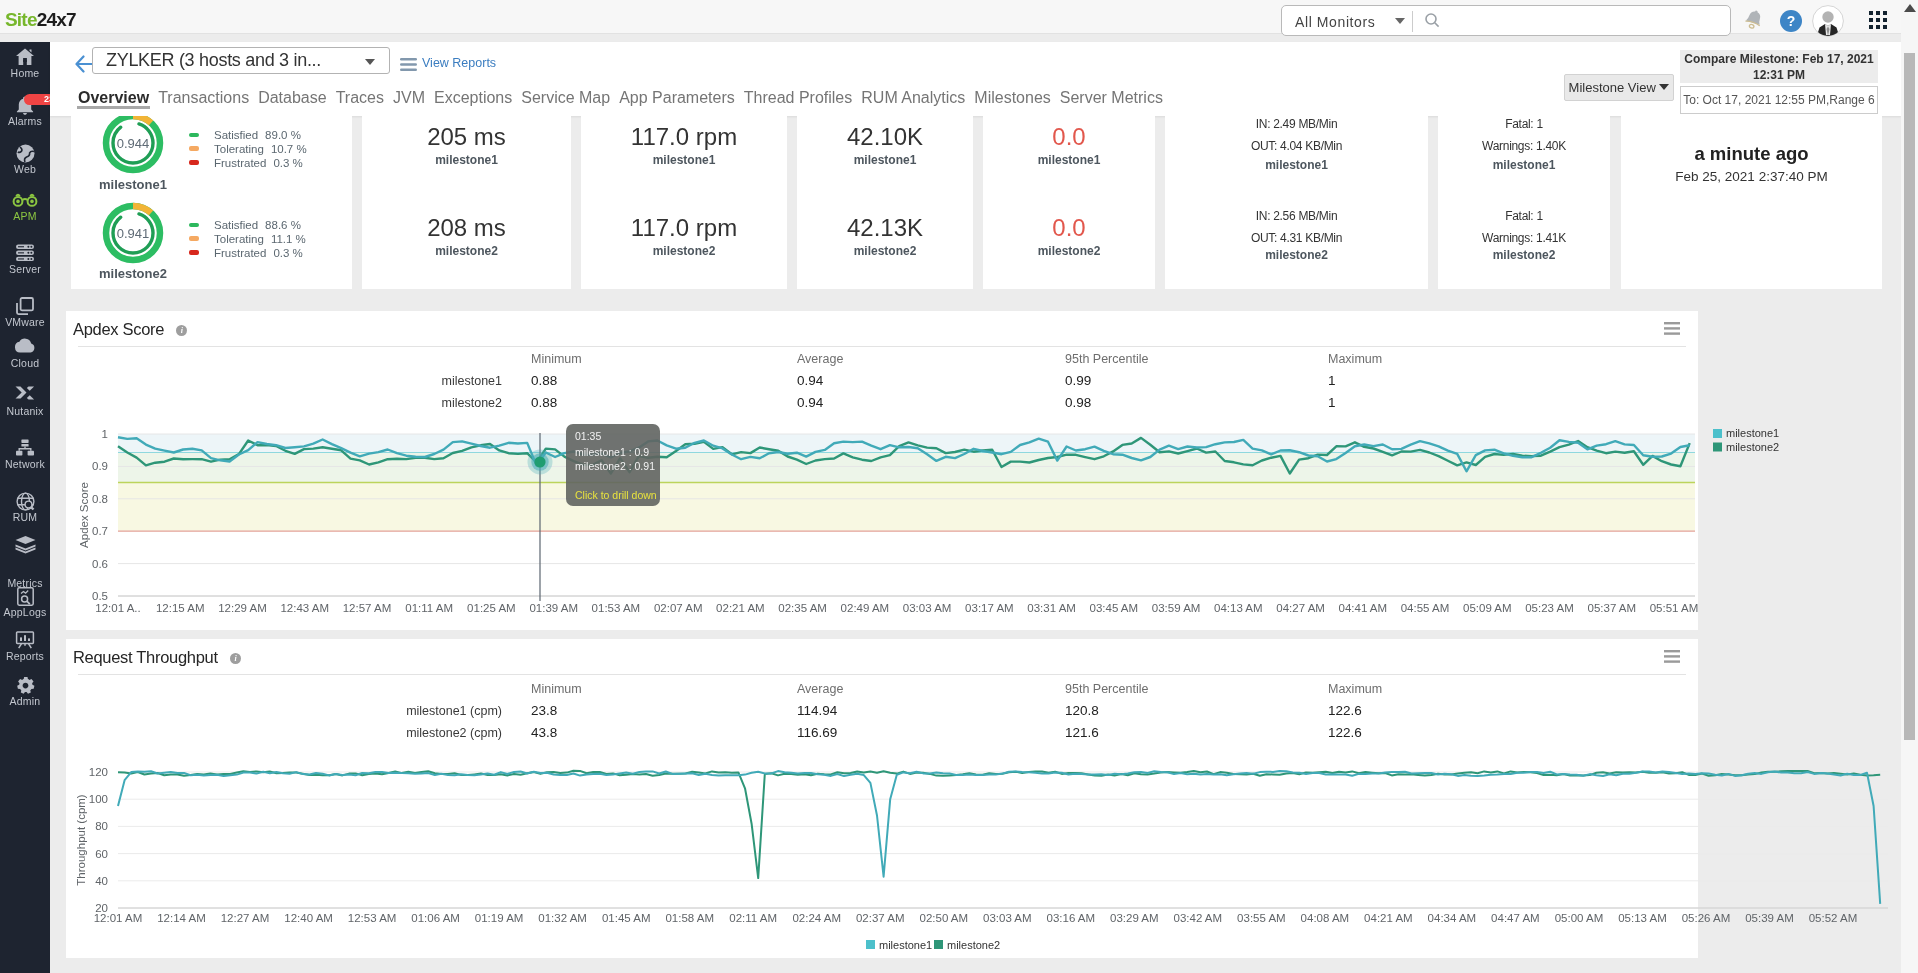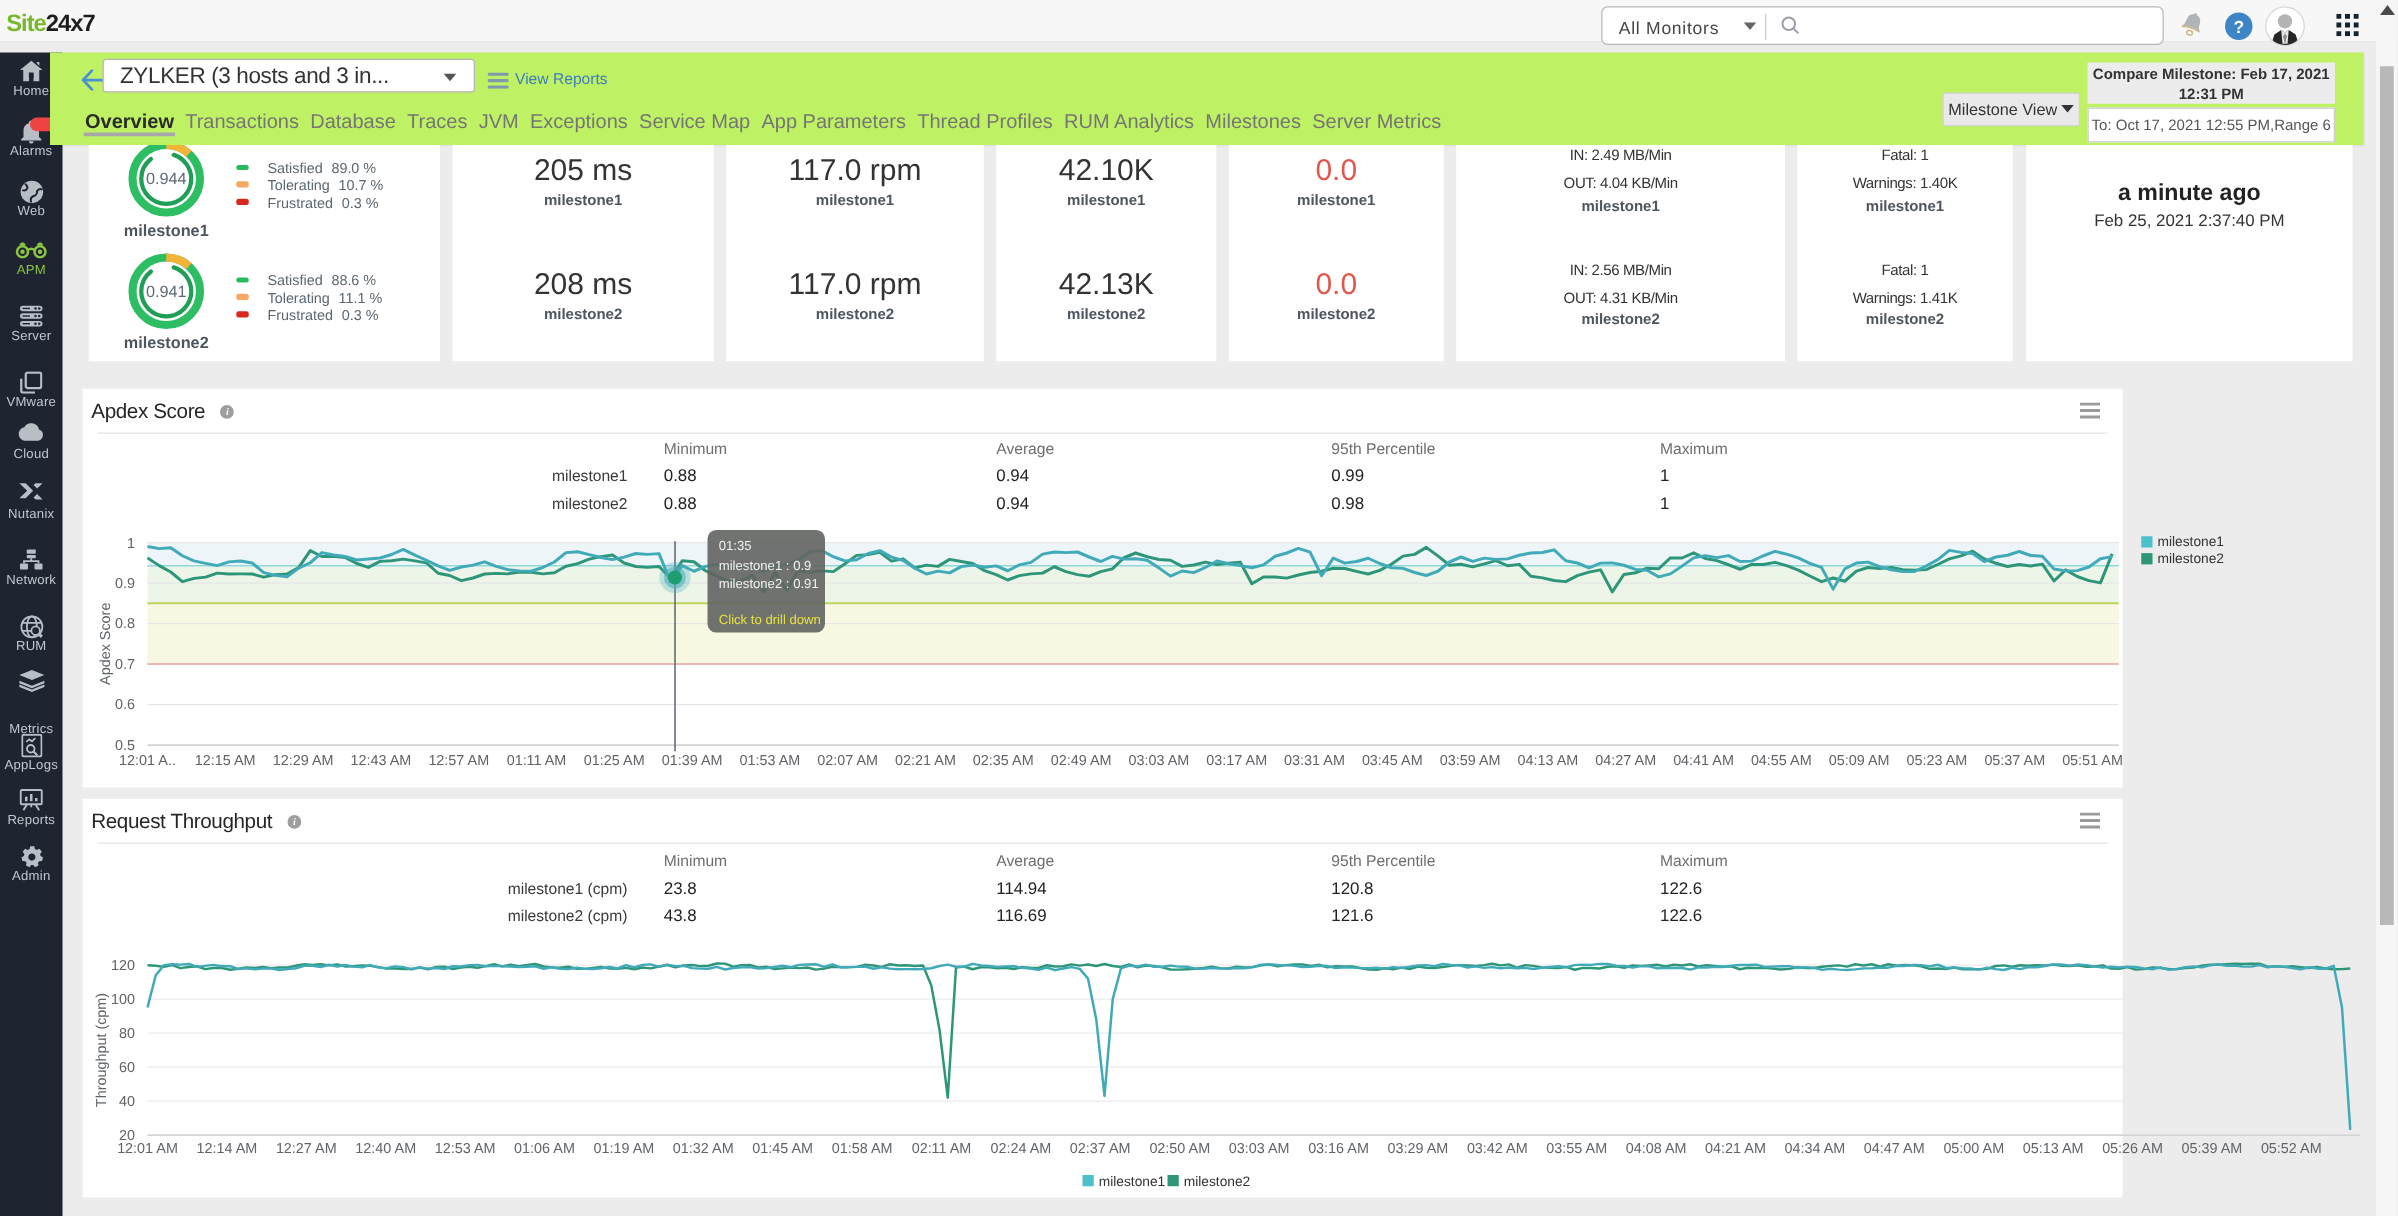--- a/index.html
+++ b/index.html
@@ -12,21 +12,21 @@
 .sm-txt{position:absolute;left:13px;top:8px;font-size:14px;letter-spacing:0.6px;color:#444}
 .sep{position:absolute;left:130px;top:5px;width:1px;height:21px;background:#ccc}
 .caret{position:absolute;width:0;height:0;border-left:5px solid transparent;border-right:5px solid transparent;border-top:6px solid #666}
 #qmark{position:absolute;left:1780px;top:10px;width:22px;height:22px;border-radius:50%;background:#3d85c6;color:#fff;font-size:14px;font-weight:bold;text-align:center;line-height:22px}
 #avatar{position:absolute;left:1812px;top:5px}
 #sidebar{position:absolute;left:0;top:42px;width:50px;height:931px;background:#1e2430}
 .navitem{position:absolute;left:0;width:50px;text-align:center;line-height:1}
 .navicon{position:relative;display:inline-block}
 .navlabel{font-size:10.5px;letter-spacing:0.2px}
 .navbadge{position:absolute;top:-2px;left:9px;background:#ef4444;color:#fff;font-size:9px;border-radius:7px;padding:1px 20px;font-weight:bold}
-#topbar{position:absolute;left:40px;top:42px;width:1851px;height:74px;background:#bef264;box-shadow:0 1px 2px rgba(0,0,0,0.08)}
+#topbar{position:absolute;left:50px;top:42px;width:1851px;height:74px;background:#ffffff;box-shadow:0 1px 2px rgba(0,0,0,0.08)}
 #appsel{position:absolute;left:42px;top:5px;width:298px;height:27px;border:1px solid #b3b3b3;border-radius:3px;font-size:18px;letter-spacing:-0.3px;color:#333;padding:2px 0 0 13px;background:#fff}
 #viewreports{position:absolute;left:372px;top:14px;font-size:12.5px;color:#3b7dc0}
 #tabs{position:absolute;left:27px;top:47px;white-space:nowrap}
 .tab{font-size:16px;color:#757575;margin-right:7px;padding:0 1px 1px 1px;display:inline-block;line-height:15px}
 .tab.active{color:#2b2b2b;font-weight:bold;border-bottom:3px solid #a8a8a8}
 #milestoneview{position:absolute;left:1514px;top:32px;width:110px;height:27px;background:#e9e9e9;border:1px solid #d2d2d2;border-radius:2px;font-size:13px;color:#333;text-align:center;line-height:25px}
 #comparebox{position:absolute;left:1630px;top:8px;width:198px;height:33px;background:#ececec;font-size:12px;font-weight:bold;color:#333;text-align:center;line-height:16px;padding-top:1px}
 #tobox{position:absolute;left:1630px;top:44px;width:198px;height:28px;background:#fff;border:1px solid #ccc;font-size:12px;color:#555;text-align:center;line-height:26px}
 .card{position:absolute;top:116px;height:173px;background:#fff;overflow:hidden}
 .bignum{position:absolute;left:0;width:100%;text-align:center;color:#333}

